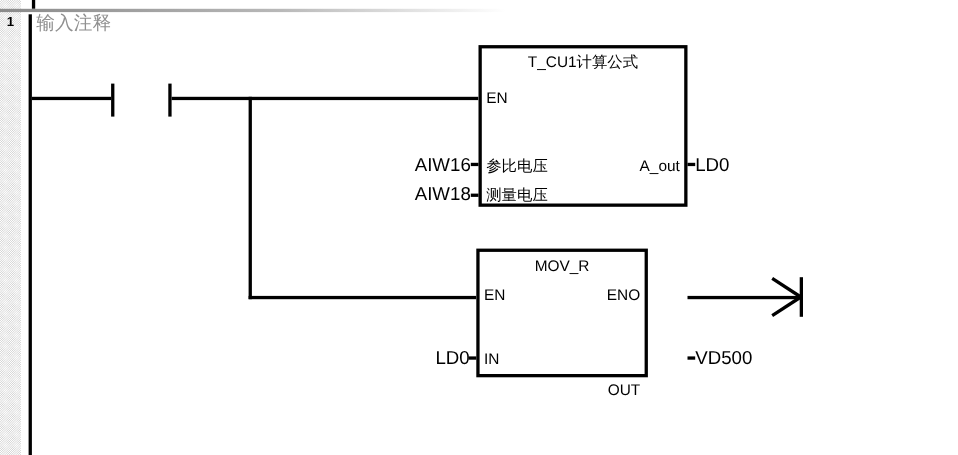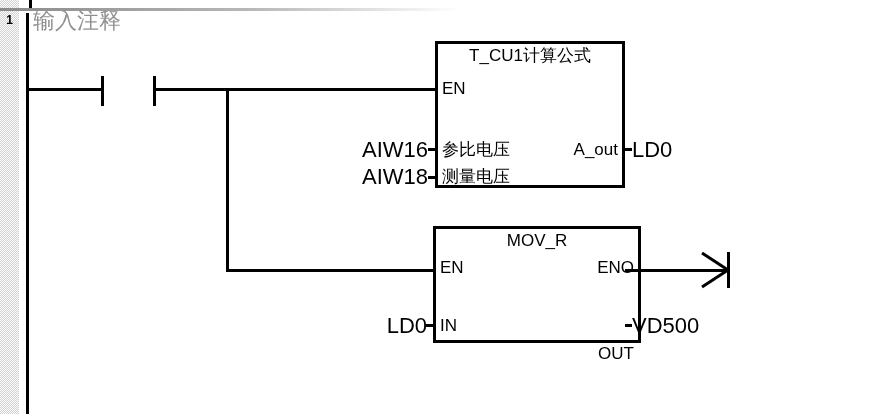--- a/index.html
+++ b/index.html
@@ -18,25 +18,25 @@
   }
   .net-num{
     position:absolute;left:0;top:13px;width:19px;text-align:center;
     font-size:12px;font-weight:bold;line-height:14px;z-index:3;
   }
   .divider{
     position:absolute;left:0;top:8px;width:460px;height:3px;z-index:2;
     background:linear-gradient(to right,#8a8a8a 0%,#b8b8b8 55%,#ffffff 100%);
   }
   .w{position:absolute;background:#000;}
-  .t{position:absolute;font-size:22px;line-height:20px;white-space:nowrap;}
+  .t{position:absolute;font-size:17px;line-height:20px;white-space:nowrap;}
   .tr{text-align:right;}
   .comment{color:#909090;}
   .block{position:absolute;border:3px solid #000;background:#ffffff;box-sizing:border-box;}
-  .bt{position:absolute;font-size:17px;line-height:20px;white-space:nowrap;}
+  .bt{position:absolute;font-size:14px;line-height:20px;white-space:nowrap;}
   .b-title{left:0;right:0;text-align:center;}
   .arrowhead{position:absolute;left:700px;top:251px;}
 </style>
 </head>
 <body>
 
 <div class="canvas">
 
   <div class="gutter"></div>
   <div class="net-num">1</div>
@@ -64,21 +64,21 @@
     <div class="bt" style="right:4px;top:96px;">A_out</div>
   </div>
 
   <div class="t tr" style="left:358px;top:140px;width:70px;">AIW16</div>
   <div class="w" style="left:428px;top:148px;width:7px;height:3px;"></div>
   <div class="t tr" style="left:358px;top:167px;width:70px;text-align:right;">AIW18</div>
   <div class="w" style="left:428px;top:176px;width:7px;height:3px;"></div>
   <div class="w" style="left:625px;top:148px;width:7px;height:3px;"></div>
   <div class="t" style="left:632px;top:140px;">LD0</div>
 
-  <div class="block" style="left:433px;top:226px;width:208px;height:117px;">
+  <div class="block" style="left:433px;top:226px;width:156px;height:117px;">
     <div class="bt b-title" style="top:2px;">MOV_R</div>
     <div class="bt" style="left:4px;top:29px;">EN</div>
     <div class="bt" style="right:4px;top:29px;">ENO</div>
     <div class="bt" style="left:4px;top:87px;">IN</div>
     <div class="bt" style="right:4px;top:87px;margin-top:28px;">OUT</div>
   </div>
 
   <div class="t tr" style="left:357px;top:316px;width:70px;">LD0</div>
   <div class="w" style="left:426px;top:324px;width:7px;height:3px;"></div>
   <div class="w" style="left:625px;top:324px;width:7px;height:3px;"></div>

